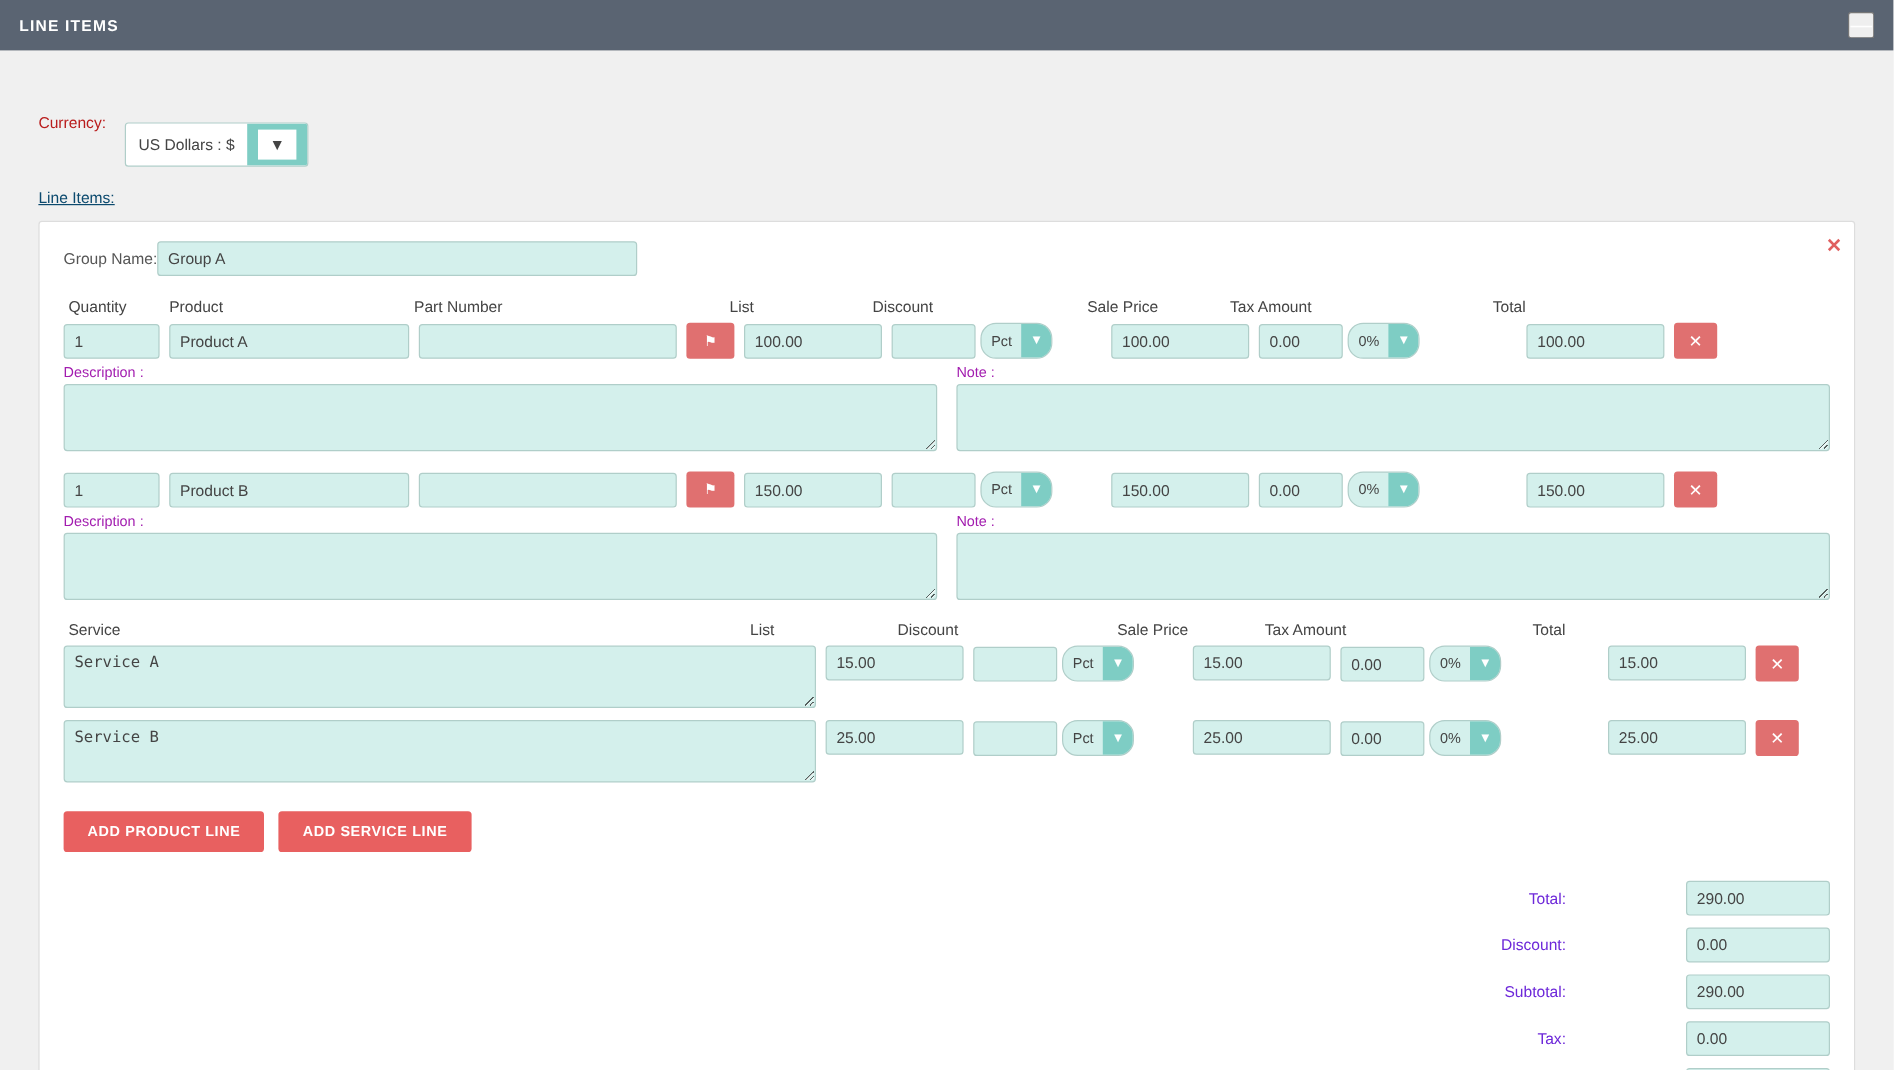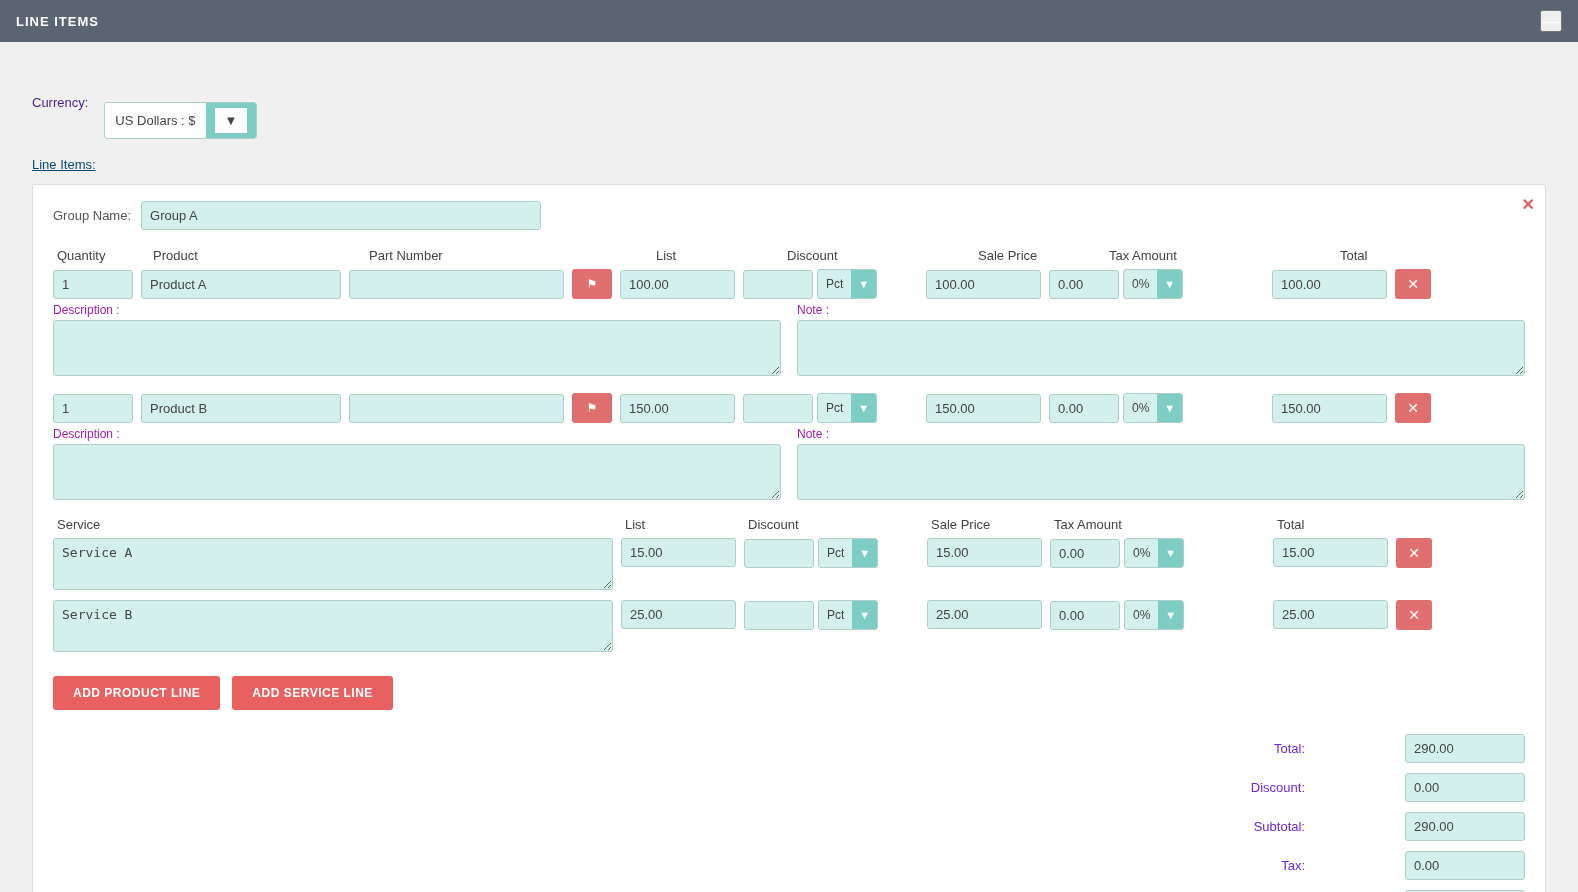--- a/index.html
+++ b/index.html
@@ -35,21 +35,21 @@
       padding: 24px 32px;
     }
     .currency-row {
       display: flex;
       align-items: center;
       margin-bottom: 18px;
       gap: 16px;
     }
     .currency-label {
       font-size: 13px;
-      color: #4c1d95;
+      color: #b91c1c;
     }
     .currency-select {
       display: flex;
       align-items: center;
       border: 1px solid #b0cec9;
       background: #fff;
       border-radius: 3px;
       overflow: hidden;
       margin-top: 36px;
     }
@@ -78,21 +78,20 @@
     .group-panel {
       background: #fff;
       border: 1px solid #ddd;
       border-radius: 3px;
       padding: 16px 20px 20px;
       position: relative;
     }
     .group-name-row {
       display: flex;
       align-items: center;
-      gap: 10px;
       margin-bottom: 18px;
     }
     .group-name-label {
       font-size: 13px;
       color: #555;
       white-space: nowrap;
     }
     .group-name-input {
       flex: 0 0 400px;
       padding: 6px 10px;
@@ -150,21 +149,21 @@
       background: #d4f0ec;
       border-radius: 3px;
       font-size: 13px;
       color: #444;
     }
     .pct-select {
       display: flex;
       align-items: center;
       border: 1px solid #b0cec9;
       background: #d4f0ec;
-      border-radius: 3px;
+      border-radius: 13px;
       overflow: hidden;
       height: 30px;
     }
     .pct-select span {
       padding: 0 8px;
       font-size: 12px;
       color: #444;
     }
     .pct-select .pct-btn {
       background: #7ecdc4;
@@ -299,21 +298,21 @@
       background: #d4f0ec;
       border-radius: 3px;
       font-size: 13px;
       color: #444;
     }
     .svc-full-row {
       display: flex;
       gap: 8px;
       align-items: flex-start;
     }
-    .svc-full-row .svc-name { width: 560px; }
+    .svc-full-row .svc-name { width: 627px; }
     .svc-full-row .list { width: 115px; }
     .svc-full-row .discount-wrap { display: flex; gap: 4px; width: 175px; align-items: center; }
     .svc-full-row .discount-wrap .disc-val { width: 70px; }
     .svc-full-row .saleprice { width: 115px; }
     .svc-full-row .taxwrap { display: flex; gap: 4px; width: 215px; align-items: center; }
     .svc-full-row .taxwrap .tax-val { width: 70px; }
     .svc-full-row .total { width: 115px; }
     .svc-full-row .delbtn { width: 36px; }
   </style>
 </head>
@@ -341,21 +340,21 @@
     <div class="section-label">Line Items:</div>
 
     <div class="group-panel">
       <button class="close-x">✕</button>
 
       <div class="group-name-row">
         <span class="group-name-label">Group Name:</span>
         <input class="group-name-input" type="text" value="Group A" style="">
       </div>
 
-      <div style="display:flex; gap:16px; margin-bottom:6px; padding:0 4px;">
+      <div style="display:flex; gap:4px; margin-bottom:6px; padding:0 4px;">
         <div style="width:80px;" class="col-header">Quantity</div>
         <div style="width:200px;" class="col-header">Product</div>
         <div style="width:215px;" class="col-header">Part Number</div>
         <div style="width:40px;"></div>
         <div style="width:115px;" class="col-header">List</div>
         <div style="width:175px;" class="col-header">Discount</div>
         <div style="width:115px;" class="col-header">Sale Price</div>
         <div style="width:215px;" class="col-header">Tax Amount</div>
         <div style="width:115px;" class="col-header">Total</div>
         <div style="width:36px;"></div>

